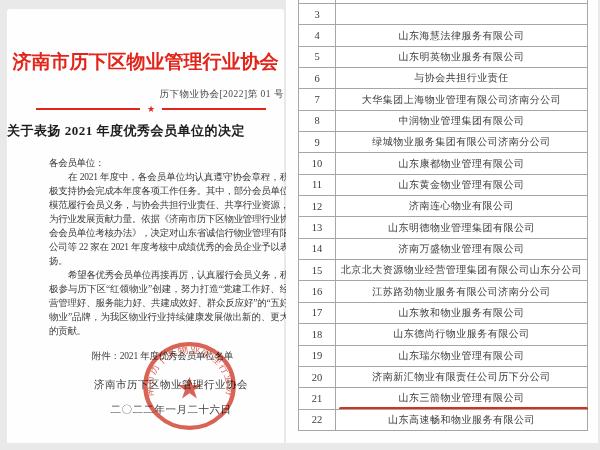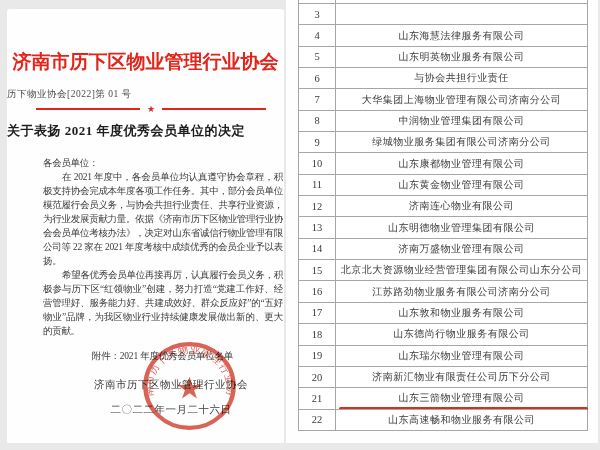--- a/index.html
+++ b/index.html
@@ -22,34 +22,34 @@
     position:absolute;left:7px;top:9px;width:277px;height:434px;
     background:#fefefe;border-radius:3px 3px 0 0;
   }
   .org-title{
     position:absolute;top:40px;left:0;width:100%;
     text-align:center;color:var(--accent-red);
     font-size:19px;font-weight:bold;letter-spacing:0px;white-space:nowrap;
   }
   .doc-number{
     position:absolute;top:79px;left:0;width:100%;
-    text-align:left;color:#4a4a4a;font-size:9.5px;letter-spacing:.5px;
+    text-align:right;color:#4a4a4a;font-size:9.5px;letter-spacing:.5px;
   }
   .red-rule{
     position:absolute;top:95px;left:29px;width:230px;height:10px;
     display:flex;align-items:center;
   }
   .red-rule .seg{flex:1;height:2px;background:var(--accent-red);}
   .red-rule .star{color:var(--accent-red);font-size:9px;line-height:9px;margin:0 7px;}
   .doc-title{
     position:absolute;top:113px;left:0;width:100%;
     text-align:left;color:#1d1d1d;font-size:13px;font-weight:bold;letter-spacing:.5px;
   }
   .doc-body{
-    position:absolute;top:147px;left:36px;width:240px;
+    position:absolute;top:147px;left:42px;width:240px;
     color:var(--ink);font-size:9.5px;line-height:14px;letter-spacing:-0.3px;
     text-align:justify;
   }
   .doc-body p.indent{text-indent:2em;}
   .attachment-line{
     position:absolute;top:341px;left:26px;width:240px;
     color:var(--ink);font-size:9.5px;text-indent:2em;letter-spacing:-0.2px;text-align:center;
   }
   .signature-block{
     position:absolute;top:363px;left:75px;width:178px;

